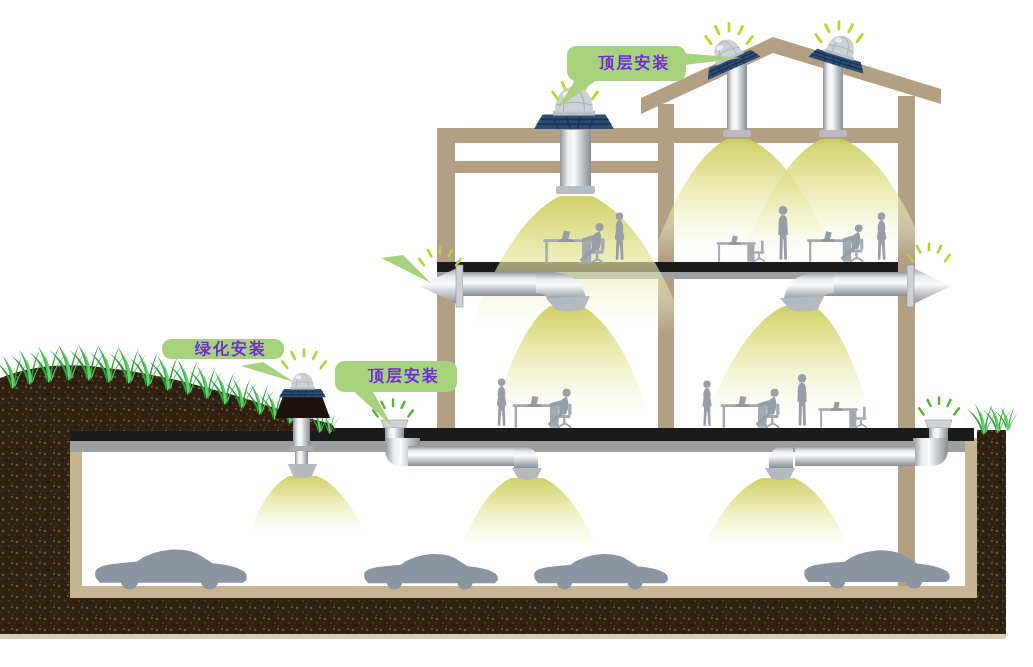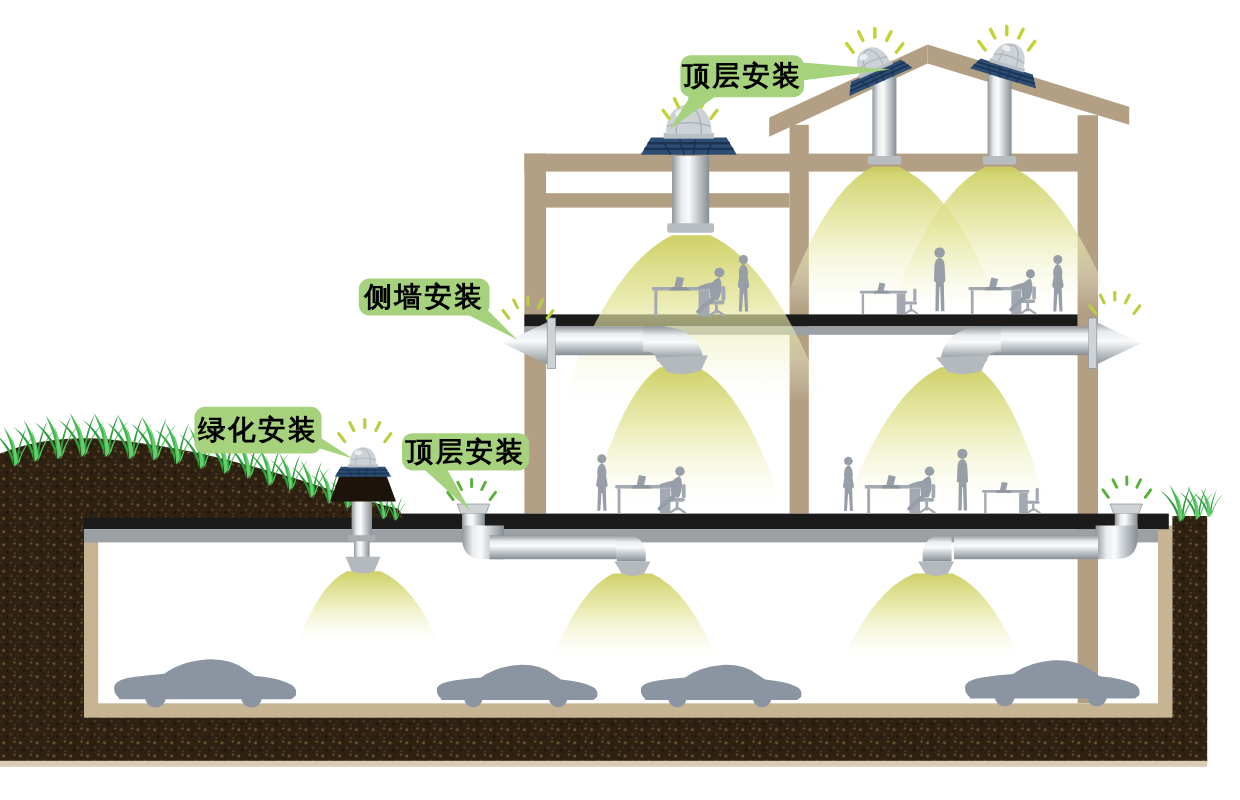--- a/index.html
+++ b/index.html
@@ -1,21 +1,21 @@
 <!DOCTYPE html>
 <html><head>
 <meta charset="utf-8">
 <style>
   html,body{margin:0;padding:0;background:#fff;}
   .scene{position:relative;width:1033px;height:667px;background:#fff;overflow:hidden;
          font-family:"DejaVu Sans",sans-serif;}
   .art{position:absolute;left:0;top:0;width:1033px;height:667px;}
   .lbl{position:absolute;background:#a7d27d;border-radius:9px;display:flex;align-items:center;
-       justify-content:center;color:#000000;font-weight:bold;font-size:23px;letter-spacing:2px;
-       z-index:10;white-space:nowrap;}
+       justify-content:center;color:#6d28d9;font-weight:bold;font-size:16px;letter-spacing:2px;
+       z-index:10;white-space:nowrap;padding-left:16px;}
 </style>
 </head>
 <body>
 
 <div class="scene">
 <svg class="art" viewBox="0 0 1033 667">
   <defs>
     <pattern id="soilP" width="14" height="11" patternUnits="userSpaceOnUse">
       <rect width="14" height="11" fill="#2e2112"></rect>
       <circle cx="3" cy="3" r="1.3" fill="#6a5330"></circle>
@@ -290,22 +290,19 @@
     <polygon points="668,52 668,67 742,58"></polygon>
     <polygon points="381,258 403,255 431,283"></polygon>
     <polygon points="241,366 263,362 294,382"></polygon>
     <polygon points="351,389 372,390 392,426"></polygon>
   </g>
 </svg>
 
   <div class="lbl" style="left:567px;top:46px;width:103px;height:35px">
     <span>顶层安装</span>
   </div>
-  <div class="lbl" style="left:299px;top:232px;width:109px;height:31px">
-    <span>侧墙安装</span>
-  </div>
-  <div class="lbl" style="left:162px;top:339px;width:106px;height:39px">
+  <div class="lbl" style="left:162px;top:339px;width:106px;height:20px">
     <span>绿化安装</span>
   </div>
   <div class="lbl" style="left:335px;top:361px;width:106px;height:31px">
     <span>顶层安装</span>
   </div>
 </div>
 
 </body></html>

